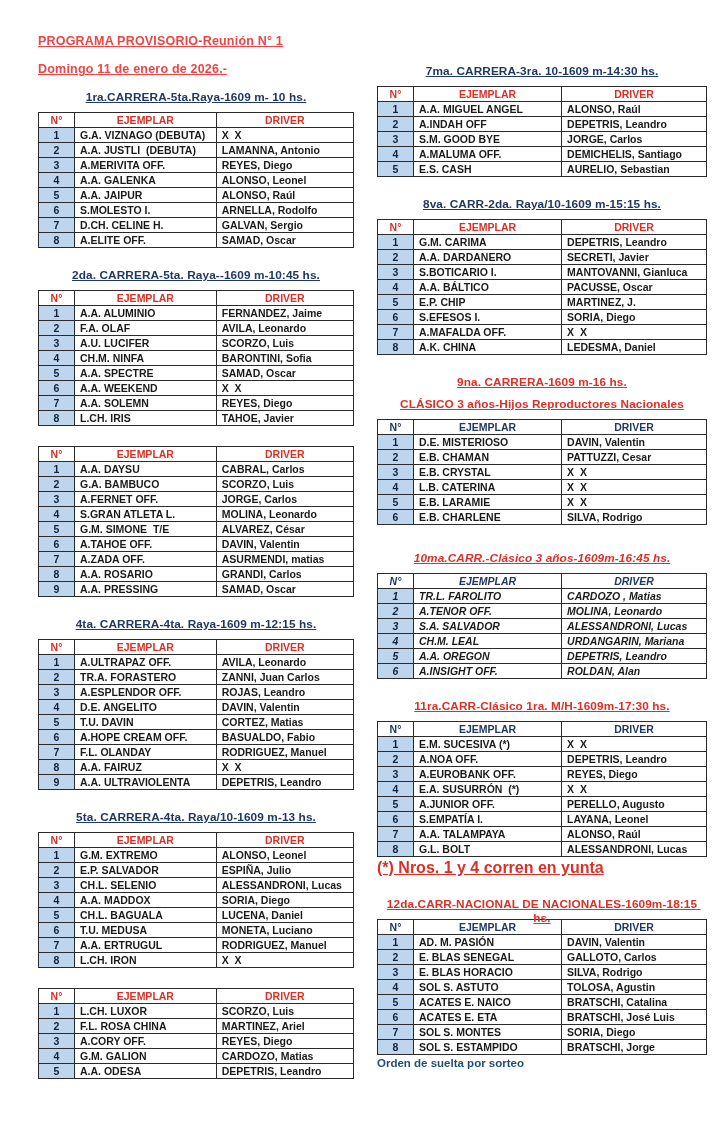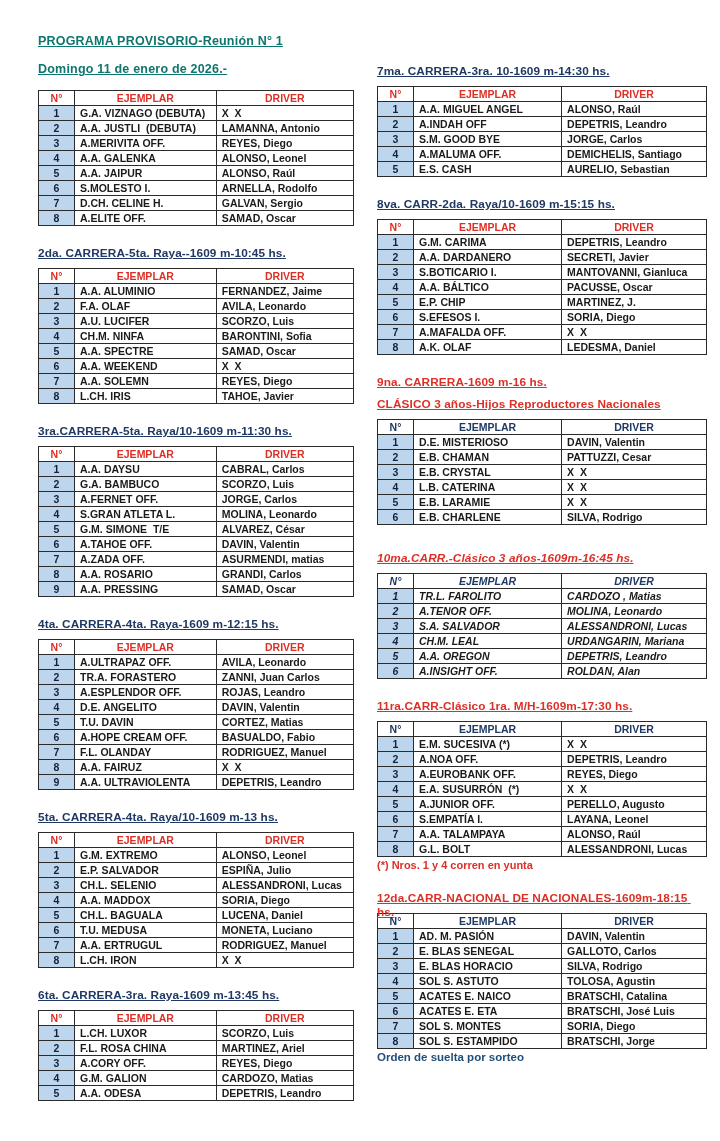--- a/index.html
+++ b/index.html
@@ -11,38 +11,38 @@
     color: #1a1a1a;
     overflow: hidden;
   }
   .col { position: absolute; top: 0; }
   .col-left  { left: 38px;  width: 316px; padding-top: 34px; }
   .col-right { left: 377px; width: 330px; padding-top: 64px; }
 
   .doc-heading {
     font-size: 12.5px;
     letter-spacing: 0.2px;
-    color: #0f766e;
+    color: #ef4444;
     text-decoration: underline;
     margin-bottom: 14px;
     white-space: pre-wrap;
   }
 
   .race { margin-bottom: 20px; }
   .race-title, .race-subtitle {
     font-size: 11.8px;
     text-decoration: underline;
     margin-bottom: 7px;
     white-space: pre-wrap;
     letter-spacing: 0.1px;
   }
   .race-title { height: 15px; }
   .race-subtitle { height: 15px; }
-  .t-blue { color: #1F3864; }
-  .t-red  { color: #DC3026; }
+  .t-blue { color: #1F3864; text-align: center; }
+  .t-red  { color: #DC3026; text-align: center; }
 
   .race-table {
     border-collapse: collapse;
     width: 100%;
     table-layout: fixed;
     border: 1.5px solid #2b2b2b;
   }
   .race-table th, .race-table td {
     border: 1px solid #2b2b2b;
     height: 15px;
@@ -59,22 +59,23 @@
   col.c-e { width: 45%; }
   .cell-n {
     background: #BDD6EE;
     text-align: center;
     color: #14213d;
     padding: 0 2px;
   }
   .cell-e, .cell-d { background: #ffffff; color: #1a1a1a; }
 
   .footnote {
-    font-size: 11px;
+    font-size: 16px;
     color: #DC3026;
+    text-decoration: underline;
     margin-top: 2px;
     white-space: pre-wrap;
   }
   .order-note {
     font-size: 11.5px;
     color: #1F4E79;
     margin-top: 2px;
     white-space: pre-wrap;
   }
   #r10 { margin-top: 26px; font-style: italic; }
@@ -82,20 +83,21 @@
 </style>
 </head>
 <body>
 
 <div class="col col-left">
 
   <div class="doc-heading">PROGRAMA PROVISORIO-Reunión N° 1</div>
   <div class="doc-heading">Domingo 11 de enero de 2026.-</div>
 
   <section class="race" id="r1">
+    <div class="race-title t-blue">1ra.CARRERA-5ta.Raya-1609 m- 10 hs.</div>
     <table class="race-table h-red">
       <colgroup>
           <col class="c-n">
           <col class="c-e">
           <col class="c-d">
         </colgroup>
       <thead>
           <tr>
         <th>N°</th>
         <th>EJEMPLAR</th>
@@ -201,21 +203,20 @@
           <tr>
             <td class="cell-n">8</td>
             <td class="cell-e">L.CH. IRIS</td>
             <td class="cell-d">TAHOE, Javier</td>
           </tr>
         </tbody>
     </table>
   </section>
 
   <section class="race" id="r3">
-    <div class="race-title t-blue">3ra.CARRERA-5ta. Raya/10-1609 m-11:30 hs.</div>
     <table class="race-table h-red">
       <colgroup>
           <col class="c-n">
           <col class="c-e">
           <col class="c-d">
         </colgroup>
       <thead>
           <tr>
         <th>N°</th>
         <th>EJEMPLAR</th>
@@ -391,21 +392,20 @@
           <tr>
             <td class="cell-n">8</td>
             <td class="cell-e">L.CH. IRON</td>
             <td class="cell-d">X  X</td>
           </tr>
         </tbody>
     </table>
   </section>
 
   <section class="race" id="r6">
-    <div class="race-title t-blue">6ta. CARRERA-3ra. Raya-1609 m-13:45 hs.</div>
     <table class="race-table h-red">
       <colgroup>
           <col class="c-n">
           <col class="c-e">
           <col class="c-d">
         </colgroup>
       <thead>
           <tr>
         <th>N°</th>
         <th>EJEMPLAR</th>
@@ -537,21 +537,21 @@
             <td class="cell-e">S.EFESOS I.</td>
             <td class="cell-d">SORIA, Diego</td>
           </tr>
           <tr>
             <td class="cell-n">7</td>
             <td class="cell-e">A.MAFALDA OFF.</td>
             <td class="cell-d">X  X</td>
           </tr>
           <tr>
             <td class="cell-n">8</td>
-            <td class="cell-e">A.K. OLAF</td>
+            <td class="cell-e">A.K. CHINA</td>
             <td class="cell-d">LEDESMA, Daniel</td>
           </tr>
         </tbody>
     </table>
   </section>
 
   <section class="race" id="r9">
     <div class="race-title t-red">9na. CARRERA-1609 m-16 hs.</div>
     <div class="race-subtitle t-red">CLÁSICO 3 años-Hijos Reproductores Nacionales</div>
     <table class="race-table h-blue">

